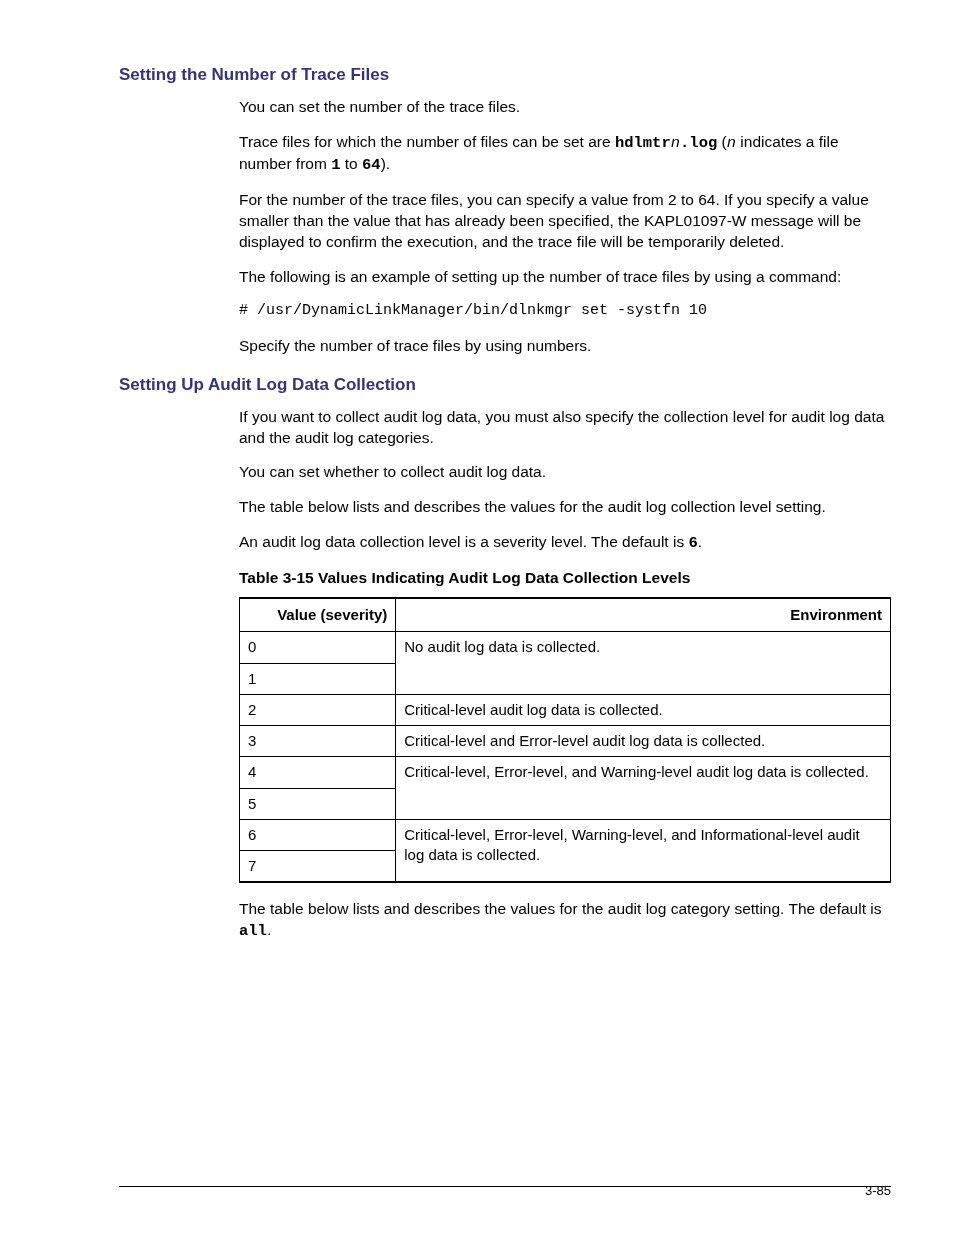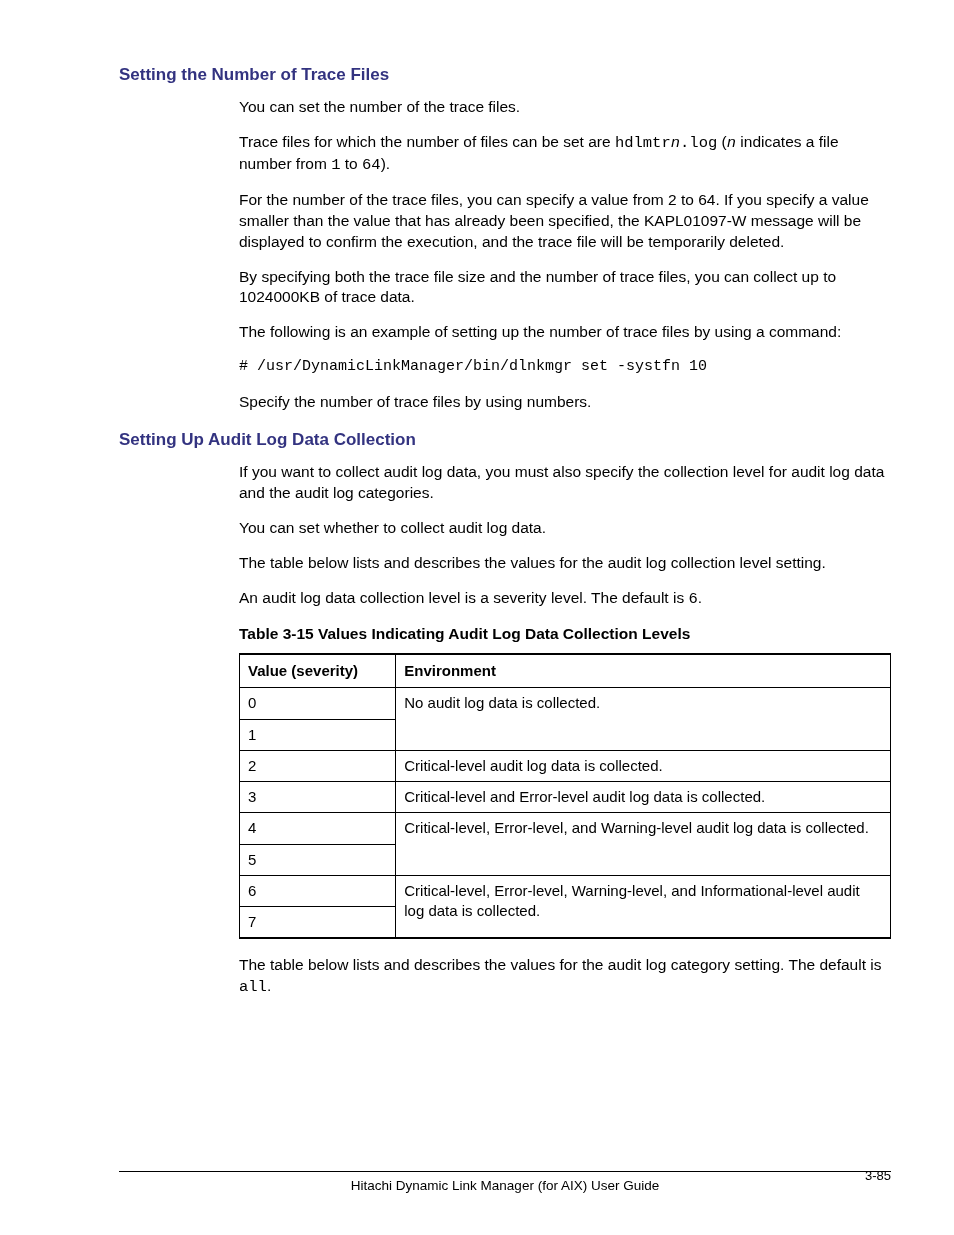--- a/index.html
+++ b/index.html
@@ -25,21 +25,21 @@
     font-size: 17px;
     color: #333380;
     margin: 0 0 12px 0;
   }
   .body-block {
     margin-left: 120px;
     font-size: 15.5px;
     line-height: 1.35;
   }
   .para { margin: 0 0 14px 0; }
-  .mono { font-family: "Courier New", Courier, monospace; }
+  .mono { font-family: "Courier New", Courier, monospace; font-weight: bold; }
   .monoi { font-family: "Courier New", Courier, monospace; font-style: italic; }
   .cmd {
     font-family: "Courier New", Courier, monospace;
     font-size: 15px;
     margin: 2px 0 14px 0;
     white-space: pre;
   }
   .table-caption {
     font-weight: bold;
     font-size: 15.5px;
@@ -47,21 +47,21 @@
   }
   table.data {
     border-collapse: collapse;
     width: 100%;
     font-size: 15px;
     border-top: 2px solid #000;
     border-bottom: 2px solid #000;
   }
   table.data th {
     font-weight: bold;
-    text-align: left;
+    text-align: right;
     padding: 6px 8px;
     border-top: 1px solid #000;
     border-bottom: 1px solid #000;
     border-left: 1px solid #000;
     border-right: 1px solid #000;
     vertical-align: middle;
   }
   table.data td {
     padding: 5px 8px;
     border-left: 1px solid #000;
@@ -99,21 +99,20 @@
   <div class="section-heading">Setting the Number of Trace Files</div>
 
   <div class="body-block">
     <p class="para">You can set the number of the trace files.</p>
 
     <p class="para">
       <span>Trace files for which the number of files can be set are </span><span class="mono">hdlmtr</span><span class="monoi">n</span><span class="mono">.log</span><span> (</span><span class="monoi">n</span><span> indicates a file number from </span><span class="mono">1</span><span> to </span><span class="mono">64</span><span>).</span>
     </p>
 
     <p class="para">For the number of the trace files, you can specify a value from 2 to 64. If you specify a value smaller than the value that has already been specified, the KAPL01097-W message will be displayed to confirm the execution, and the trace file will be temporarily deleted.</p>
-    <p class="para">By specifying both the trace file size and the number of trace files, you can collect up to 1024000KB of trace data.</p>
     <p class="para">The following is an example of setting up the number of trace files by using a command:</p>
 
     <div class="cmd"># /usr/DynamicLinkManager/bin/dlnkmgr set -systfn 10</div>
 
     <p class="para">Specify the number of trace files by using numbers.</p>
   </div>
 
   <div class="section-heading" style="margin-top:18px;">Setting Up Audit Log Data Collection</div>
 
   <div class="body-block">
@@ -171,16 +170,15 @@
     </table>
 
     <p class="para" style="margin-top:16px;">
       <span>The table below lists and describes the values for the audit log category setting. The default is </span><span class="mono">all</span><span>.</span>
     </p>
   </div>
 
   <div class="footer">
     <hr class="footer-rule">
     <span class="page-num">3-85</span>
-    <div class="line2">Hitachi Dynamic Link Manager (for AIX) User Guide</div>
   </div>
 
 </div>
 
 </body></html>

